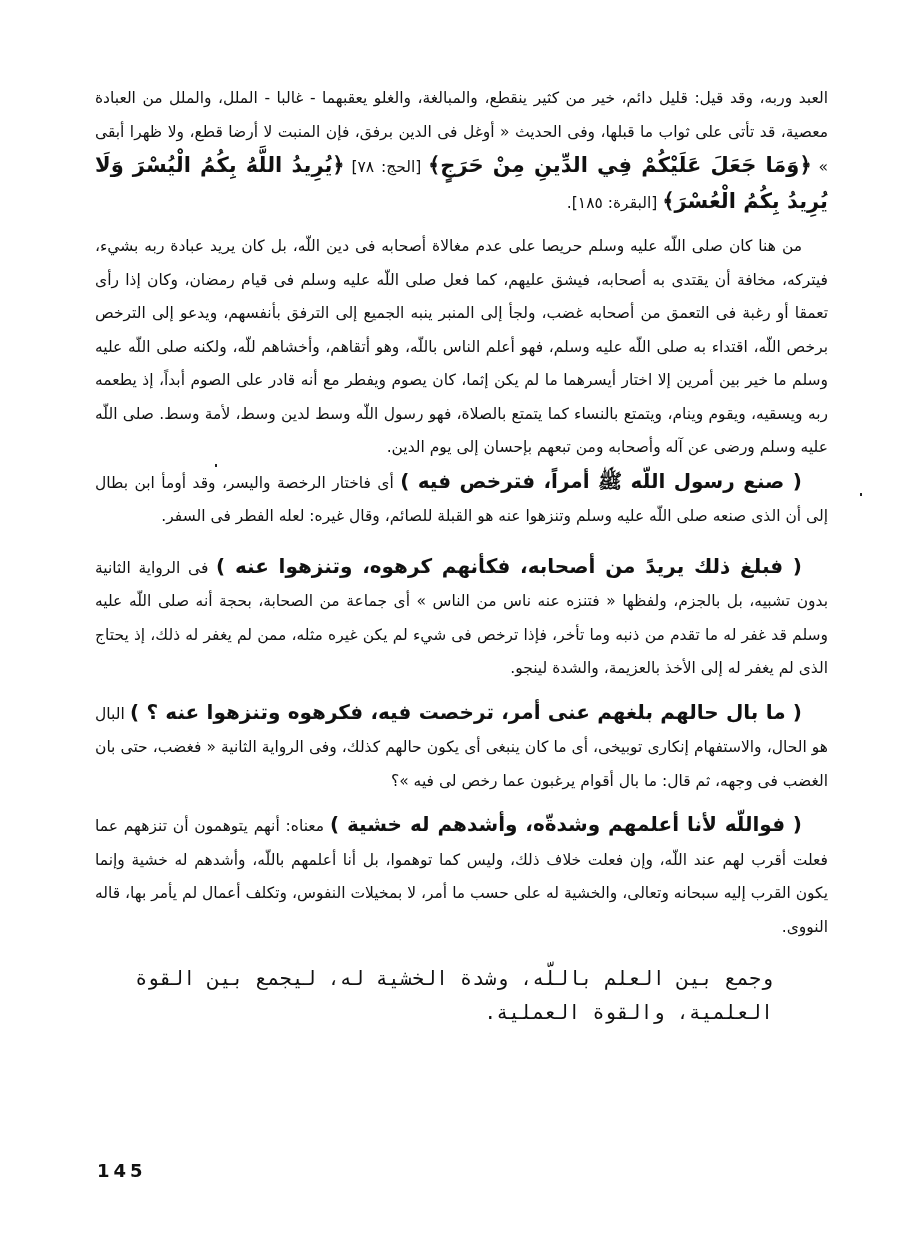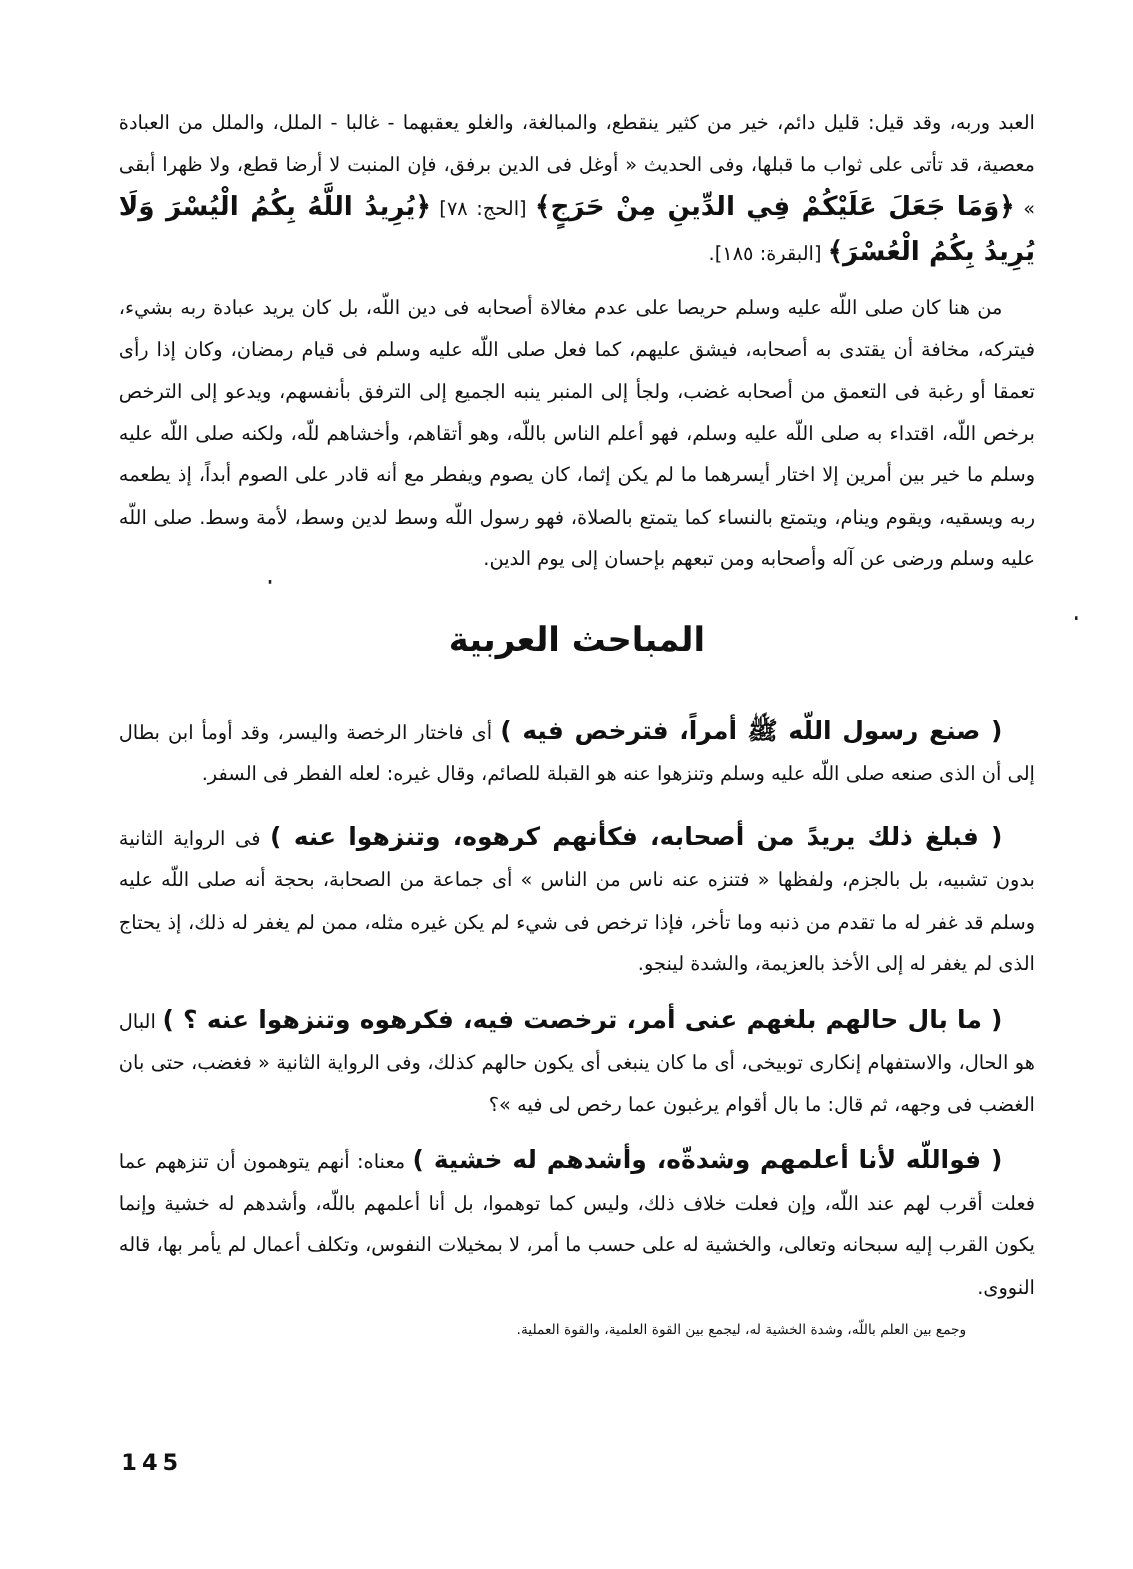--- a/index.html
+++ b/index.html
@@ -43,24 +43,25 @@
       font-weight: bold;
       font-size: 27px;
       margin: 32px 0 40px 0;
       letter-spacing: 0.5px;
     }
     .lemma {
       font-weight: bold;
       font-size: 20px;
     }
     .closing {
-      font-size: 11px;
+      font-size: 20px;
       line-height: 33.5px;
-      margin: 0 0 0 0;
+      margin: 19px 0 0 0;
       padding-right: 55px;
+      font-family: Liberation Mono, monospace;
     }
     .page-number {
       position: absolute;
       left: 97px;
       top: 1160px;
       font-size: 18px;
       font-weight: bold;
       direction: rtl;
       letter-spacing: 4px;
     }
@@ -77,21 +78,20 @@
 <div class="page">
 
   <p class="para">
     <span>العبد وربه، وقد قيل: قليل دائم، خير من كثير ينقطع، والمبالغة، والغلو يعقبهما - غالبا - الملل، والملل من العبادة معصية، قد تأتى على ثواب ما قبلها، وفى الحديث « أوغل فى الدين برفق، فإن المنبت لا أرضا قطع، ولا ظهرا أبقى » </span><span class="quran">﴿وَمَا جَعَلَ عَلَيْكُمْ فِي الدِّينِ مِنْ حَرَجٍ﴾</span><span> [الحج: ٧٨] </span><span class="quran">﴿يُرِيدُ اللَّهُ بِكُمُ الْيُسْرَ وَلَا يُرِيدُ بِكُمُ الْعُسْرَ﴾</span><span> [البقرة: ١٨٥].</span>
   </p>
 
   <div class="gap-s"></div>
 
   <p class="para indent">من هنا كان صلى اللّه عليه وسلم حريصا على عدم مغالاة أصحابه فى دين اللّه، بل كان يريد عبادة ربه بشيء، فيتركه، مخافة أن يقتدى به أصحابه، فيشق عليهم، كما فعل صلى اللّه عليه وسلم فى قيام رمضان، وكان إذا رأى تعمقا أو رغبة فى التعمق من أصحابه غضب، ولجأ إلى المنبر ينبه الجميع إلى الترفق بأنفسهم، ويدعو إلى الترخص برخص اللّه، اقتداء به صلى اللّه عليه وسلم، فهو أعلم الناس باللّه، وهو أتقاهم، وأخشاهم للّه، ولكنه صلى اللّه عليه وسلم ما خير بين أمرين إلا اختار أيسرهما ما لم يكن إثما، كان يصوم ويفطر مع أنه قادر على الصوم أبداً، إذ يطعمه ربه ويسقيه، ويقوم وينام، ويتمتع بالنساء كما يتمتع بالصلاة، فهو رسول اللّه وسط لدين وسط، لأمة وسط. صلى اللّه عليه وسلم ورضى عن آله وأصحابه ومن تبعهم بإحسان إلى يوم الدين.</p>
 
-  <h2 class="section-title">المباحث العربية</h2>
 
   <p class="para indent">
     <span class="lemma">( صنع رسول اللّه ﷺ أمراً، فترخص فيه )</span><span> أى فاختار الرخصة واليسر، وقد أومأ ابن بطال إلى أن الذى صنعه صلى اللّه عليه وسلم وتنزهوا عنه هو القبلة للصائم، وقال غيره: لعله الفطر فى السفر.</span>
   </p>
 
   <div class="gap-m"></div>
 
   <p class="para indent">
     <span class="lemma">( فبلغ ذلك يريدً من أصحابه، فكأنهم كرهوه، وتنزهوا عنه )</span><span> فى الرواية الثانية بدون تشبيه، بل بالجزم، ولفظها « فتنزه عنه ناس من الناس » أى جماعة من الصحابة، بحجة أنه صلى اللّه عليه وسلم قد غفر له ما تقدم من ذنبه وما تأخر، فإذا ترخص فى شيء لم يكن غيره مثله، ممن لم يغفر له ذلك، إذ يحتاج الذى لم يغفر له إلى الأخذ بالعزيمة، والشدة لينجو.</span>
   </p>

